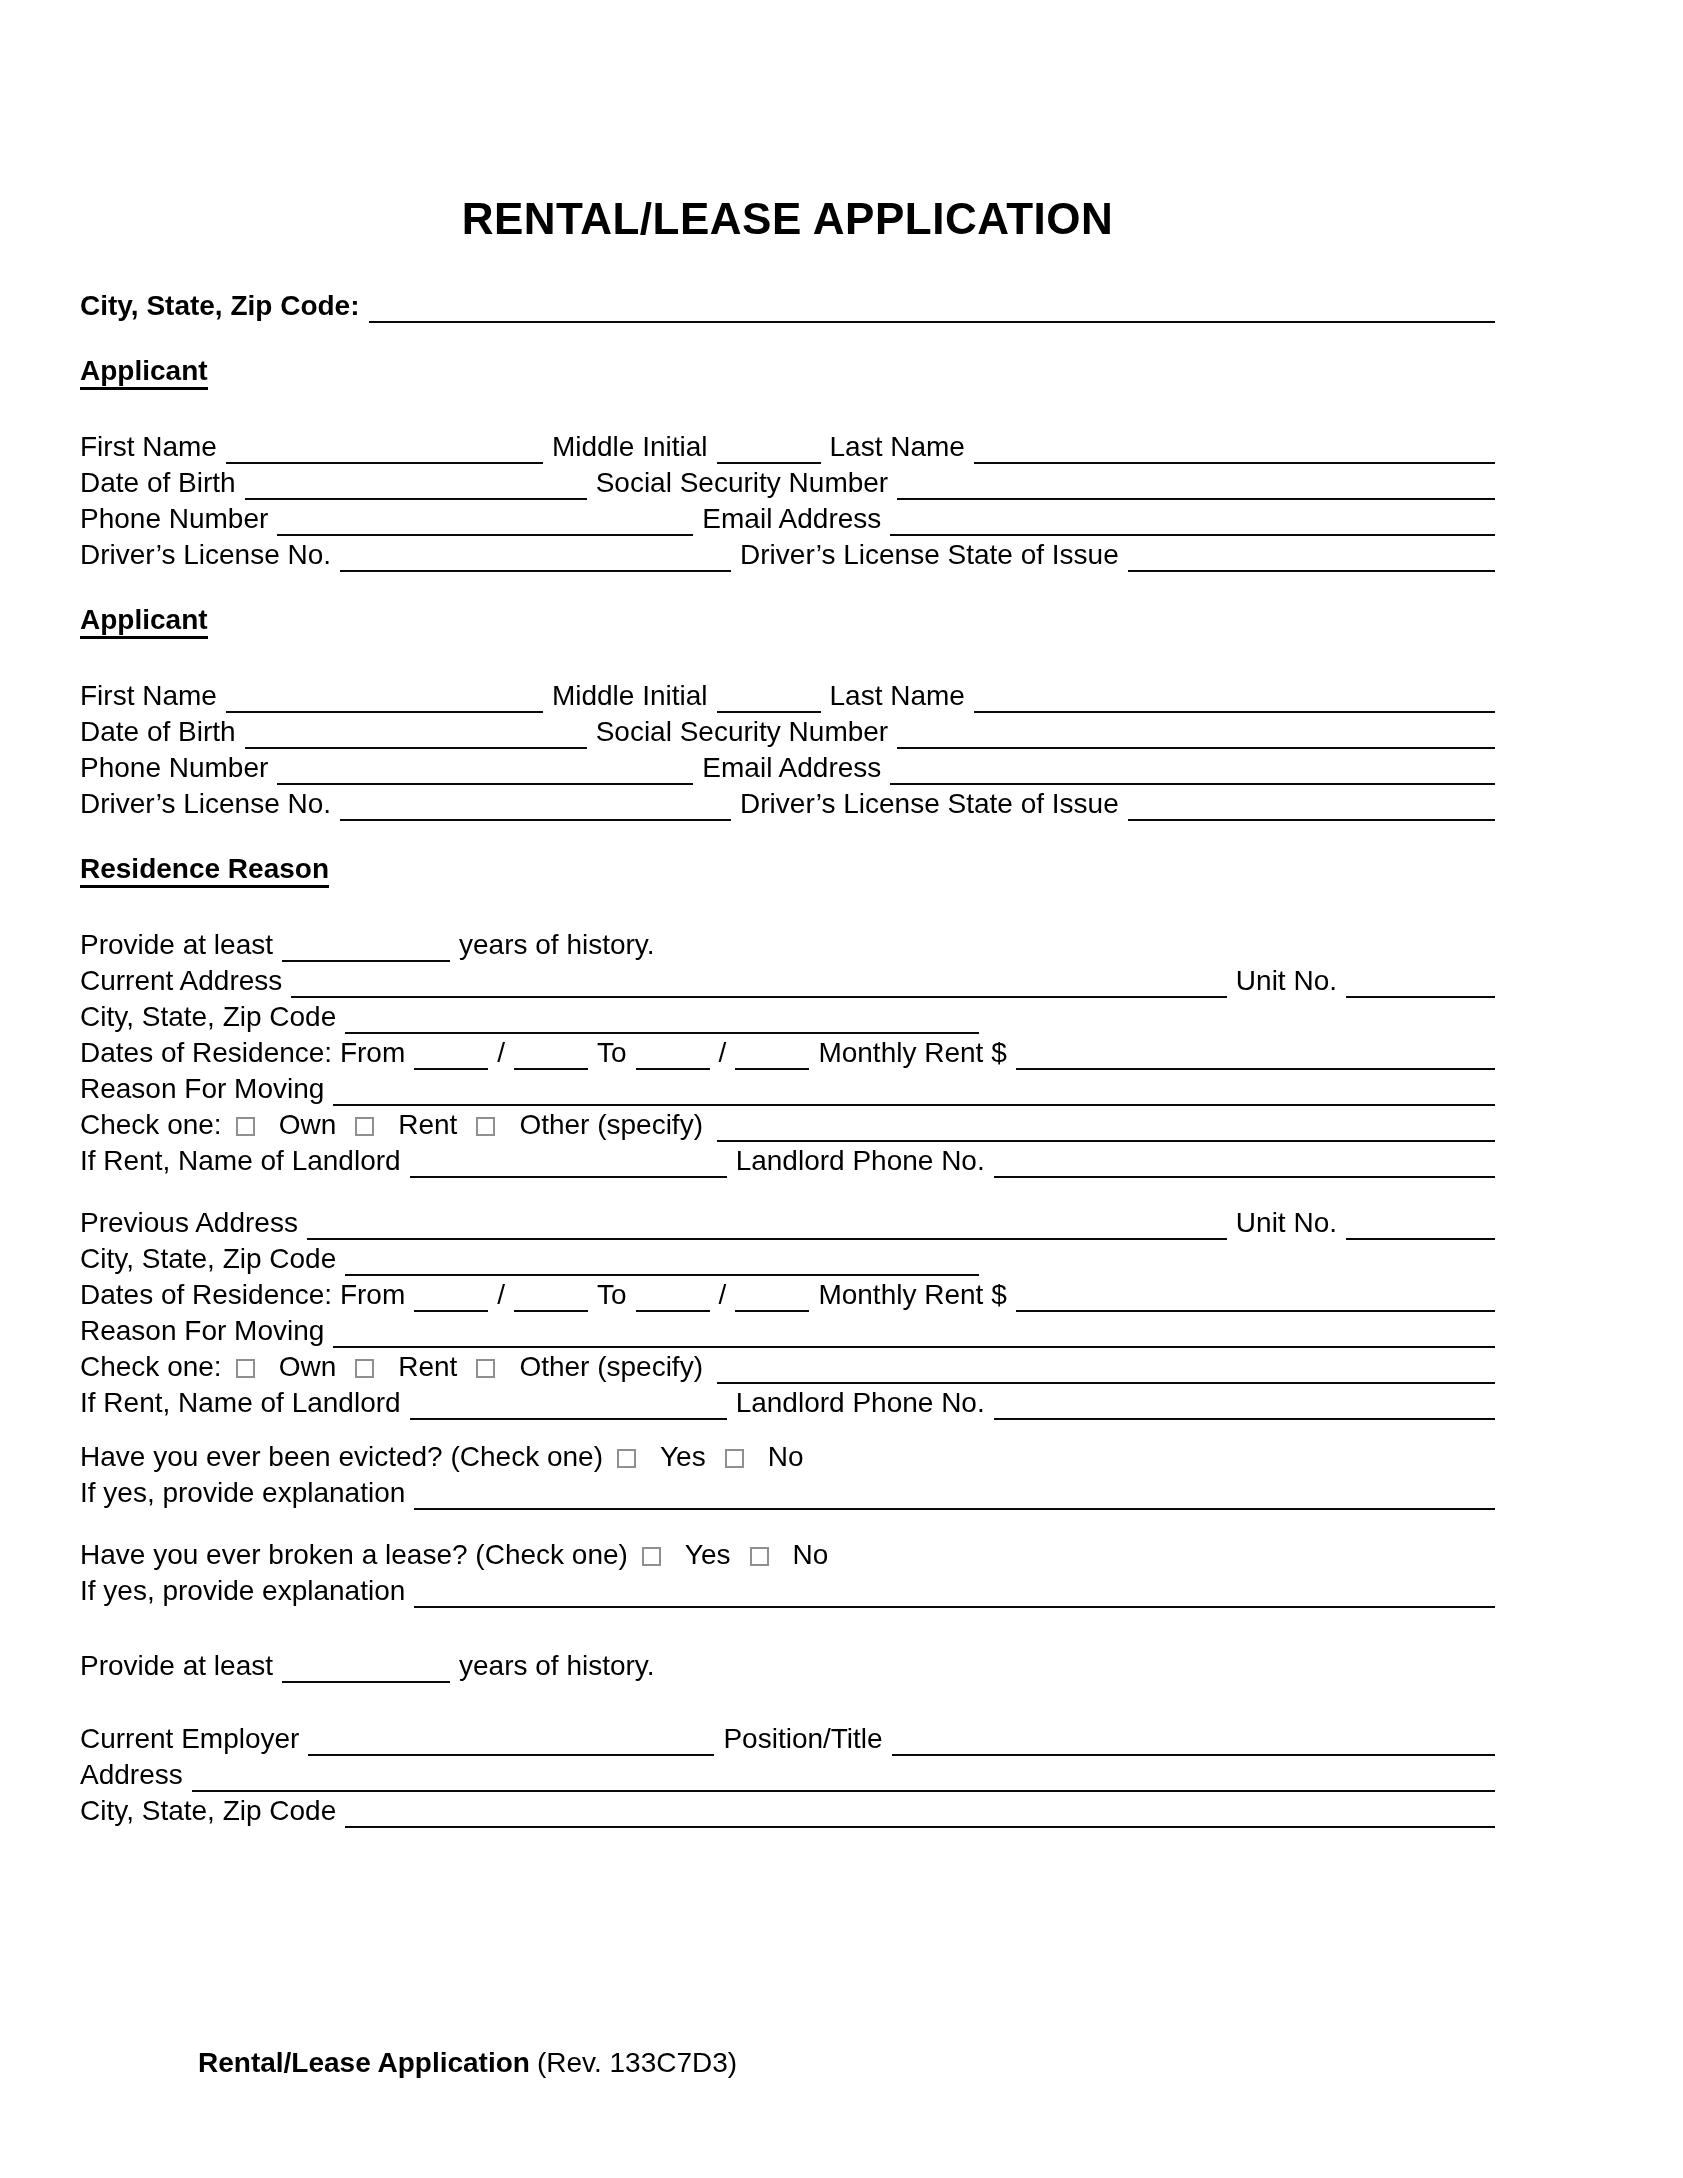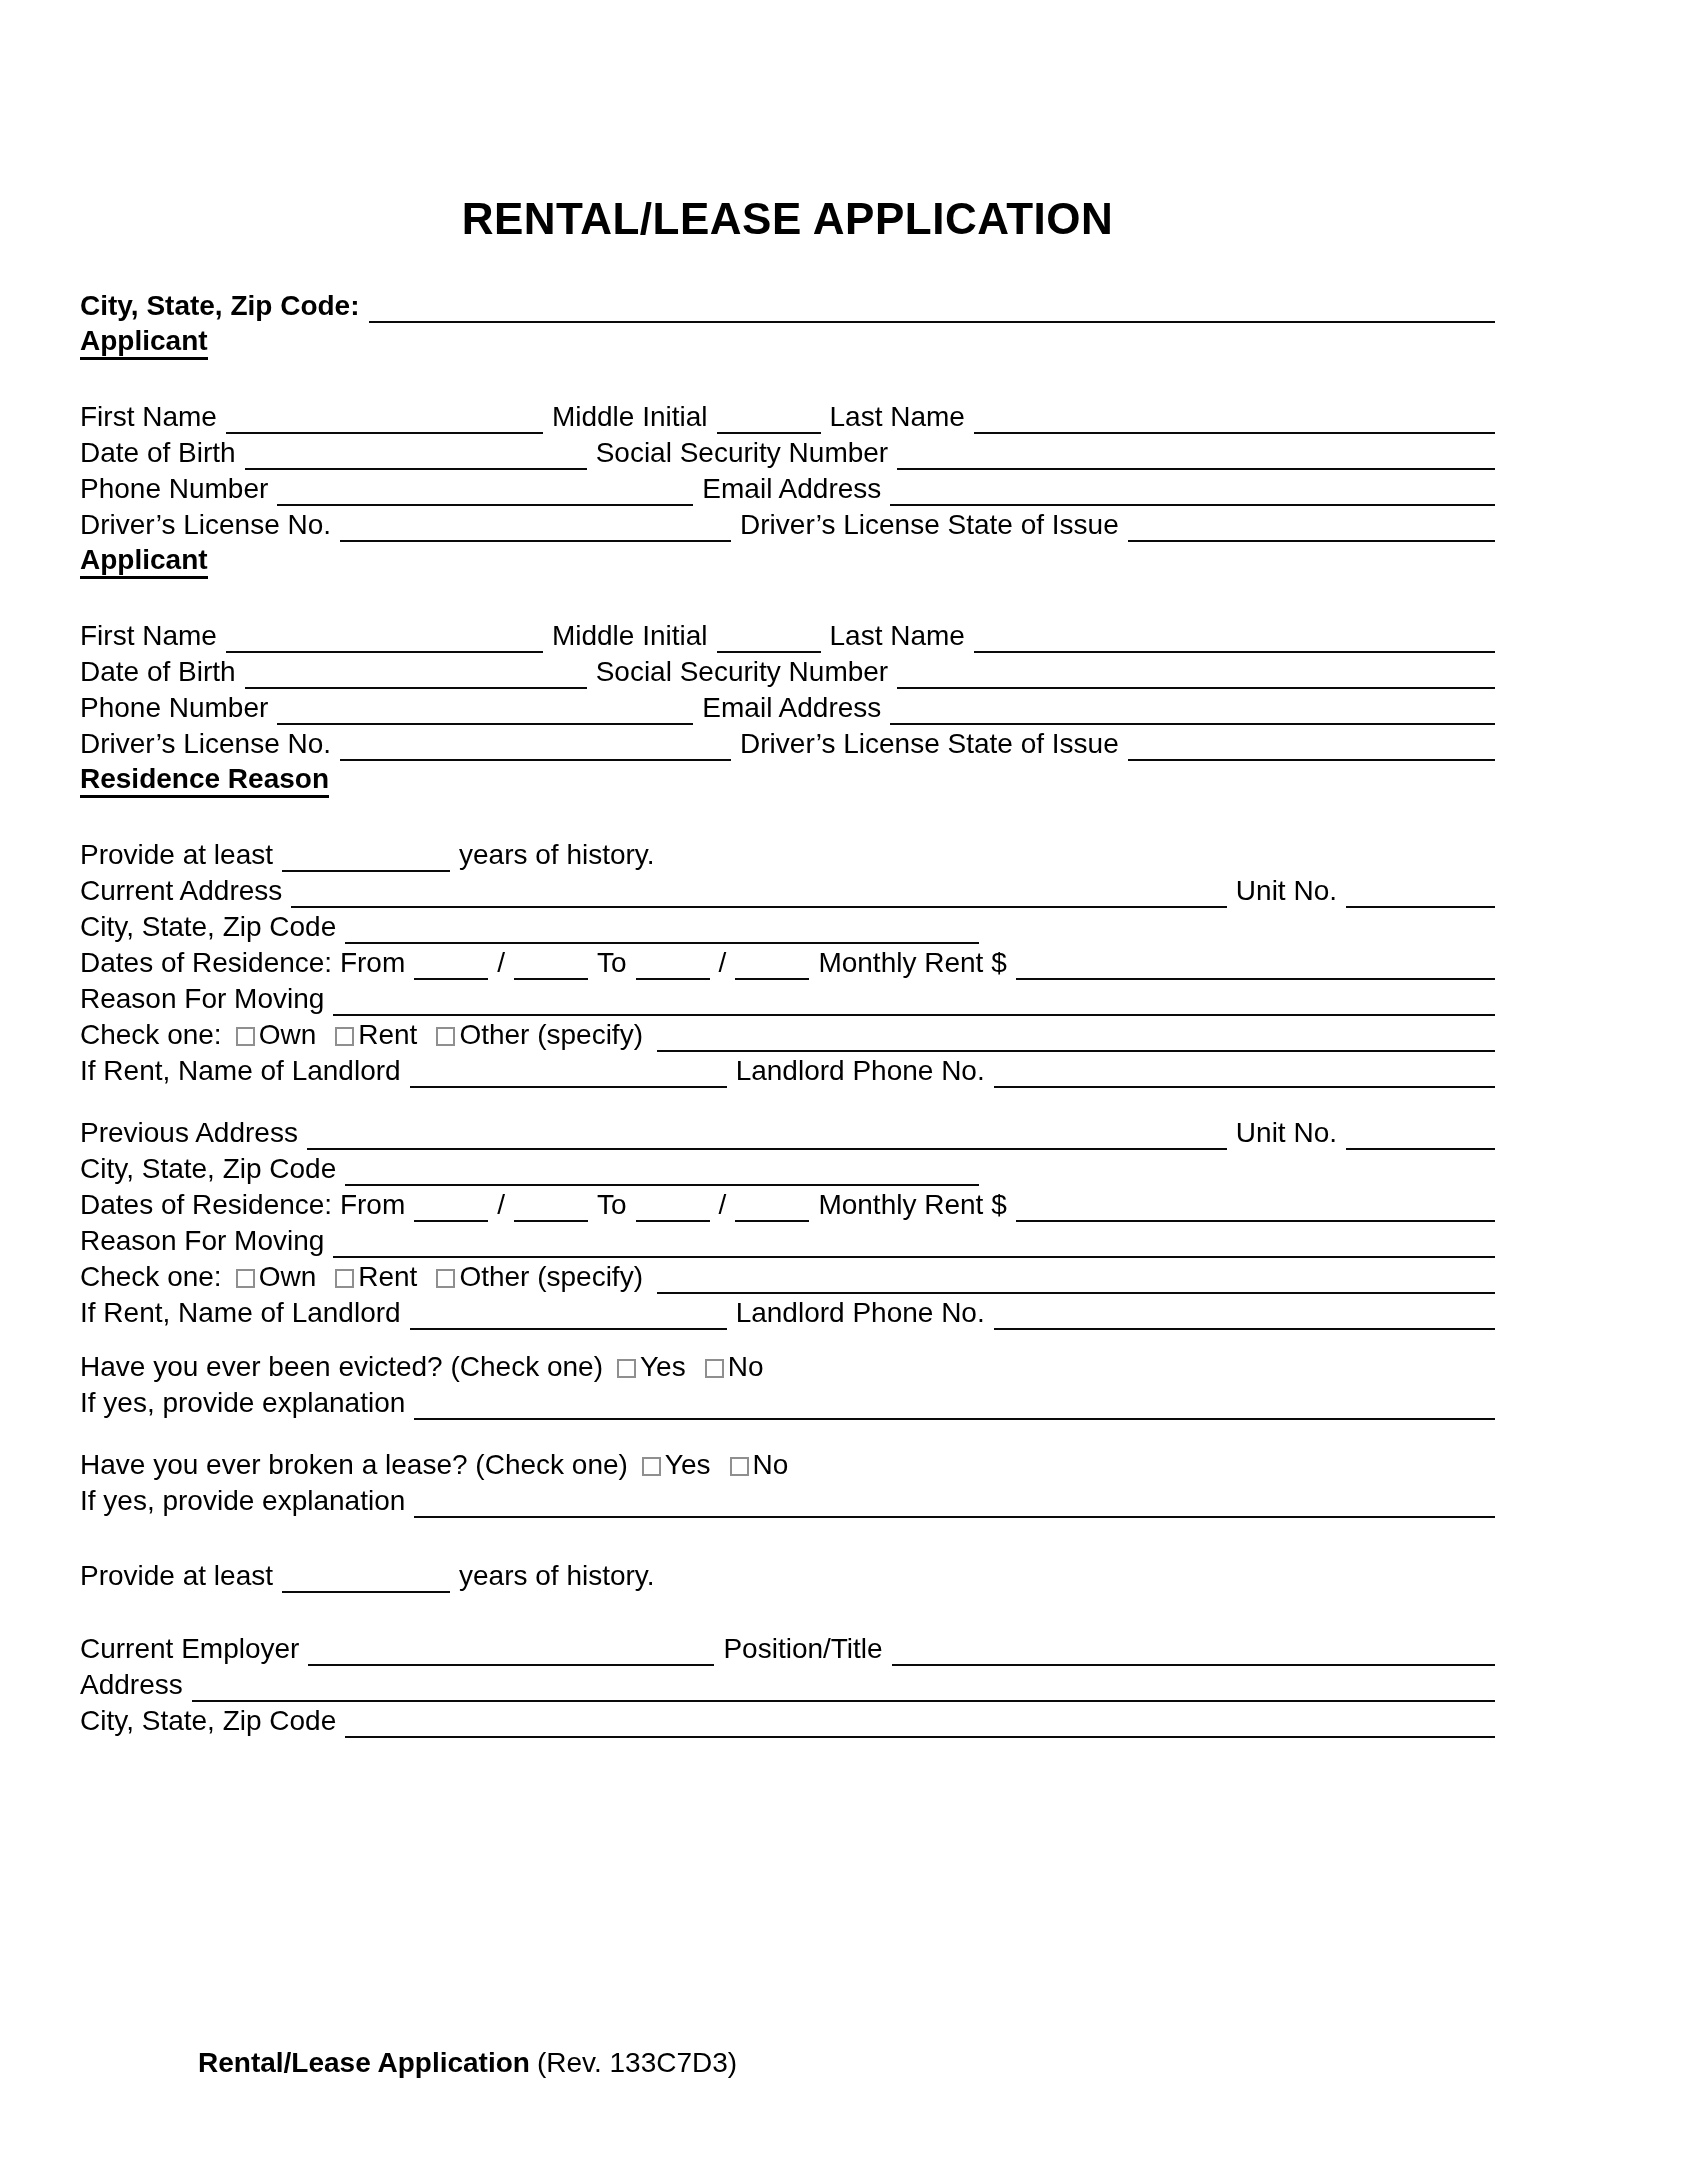--- a/index.html
+++ b/index.html
@@ -3,31 +3,31 @@
 <meta charset="utf-8">
 <style>
   html,body{margin:0;padding:0;}
   body{
     width:1683px;height:2178px;background:#ffffff;position:relative;overflow:hidden;
     font-family:"Liberation Sans","DejaVu Sans",sans-serif;color:#000;font-size:28px;
   }
   .page{position:absolute;inset:0;padding:0 188px 0 80px;box-sizing:border-box;}
   .title{margin:195px 0 0 0;text-align:center;font-size:44px;font-weight:bold;line-height:48px;letter-spacing:0.5px;}
   #form-body{margin-top:44px;}
-  .section{}
+  .section{margin-top:30px;}
   .section:first-child{margin-top:0;}
   .section-heading{line-height:36px;font-weight:bold;}
   .heading-text{border-bottom:3px solid #000;padding-bottom:1px;}
   .rows.with-heading{margin-top:39px;}
   .row{display:flex;align-items:flex-end;column-gap:9px;height:36px;}
   .lbl{line-height:35px;white-space:pre;flex:0 0 auto;}
   .bold{font-weight:bold;}
   .blank{height:30px;border-bottom:2.5px solid #0a0a0a;flex:0 0 auto;}
   .b-fill{flex:1 1 auto;}
-  .cbg{display:flex;align-items:flex-end;column-gap:4px;margin:0 5px;flex:0 0 auto;}
+  .cbg{display:flex;align-items:flex-end;column-gap:24px;margin:0 5px;flex:0 0 auto;}
   .cbx{width:15px;height:15px;border:2px solid #8f8f8f;background:#fff;margin-bottom:6px;flex:0 0 auto;}
   .footer{position:absolute;left:198px;top:2045px;line-height:36px;}
   .footer .rev{margin-left:7px;}
 </style>
 </head>
 <body>
 
 <div class="page">
   <h1 class="title">RENTAL/LEASE APPLICATION</h1>
   <div id="form-body">

